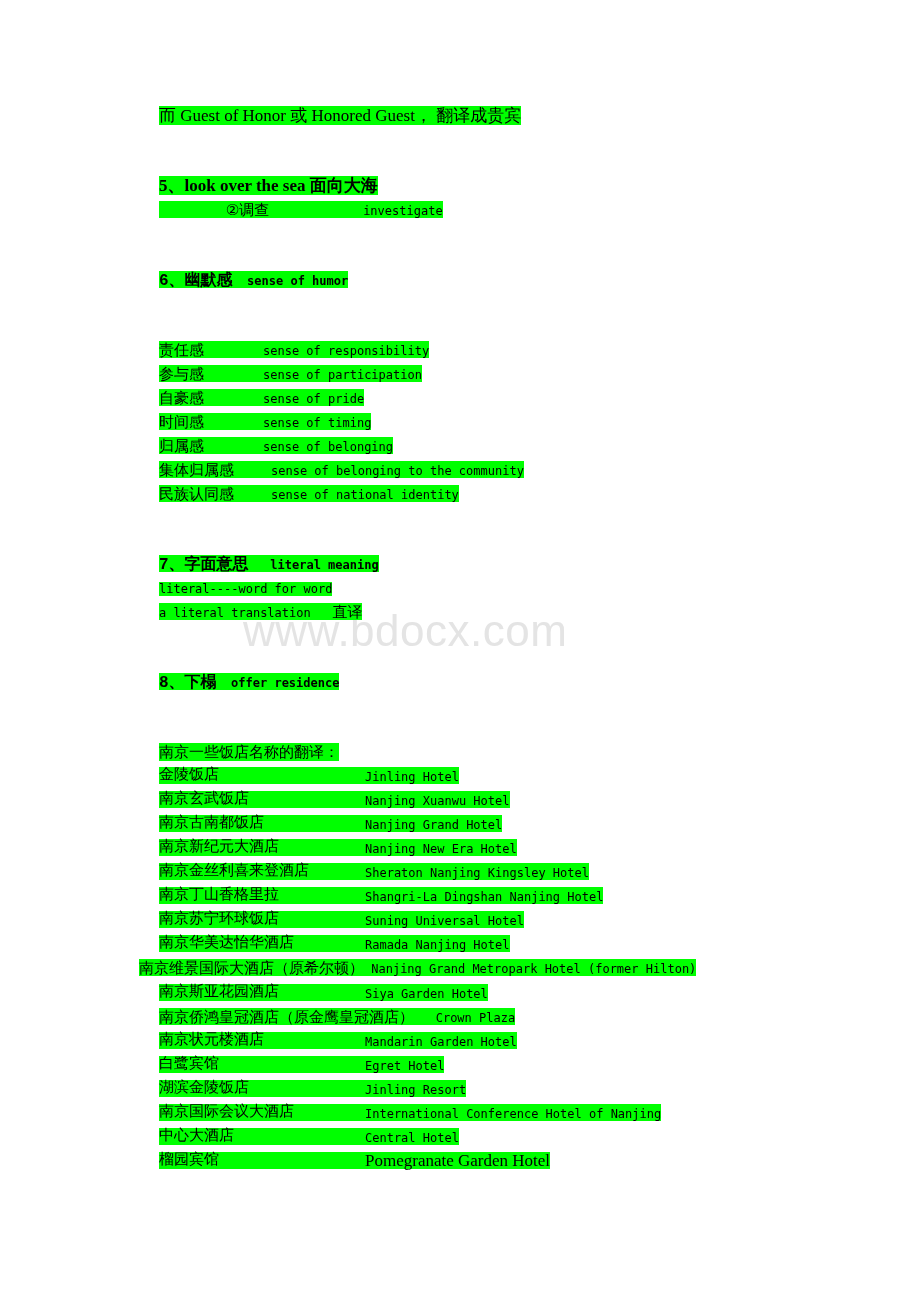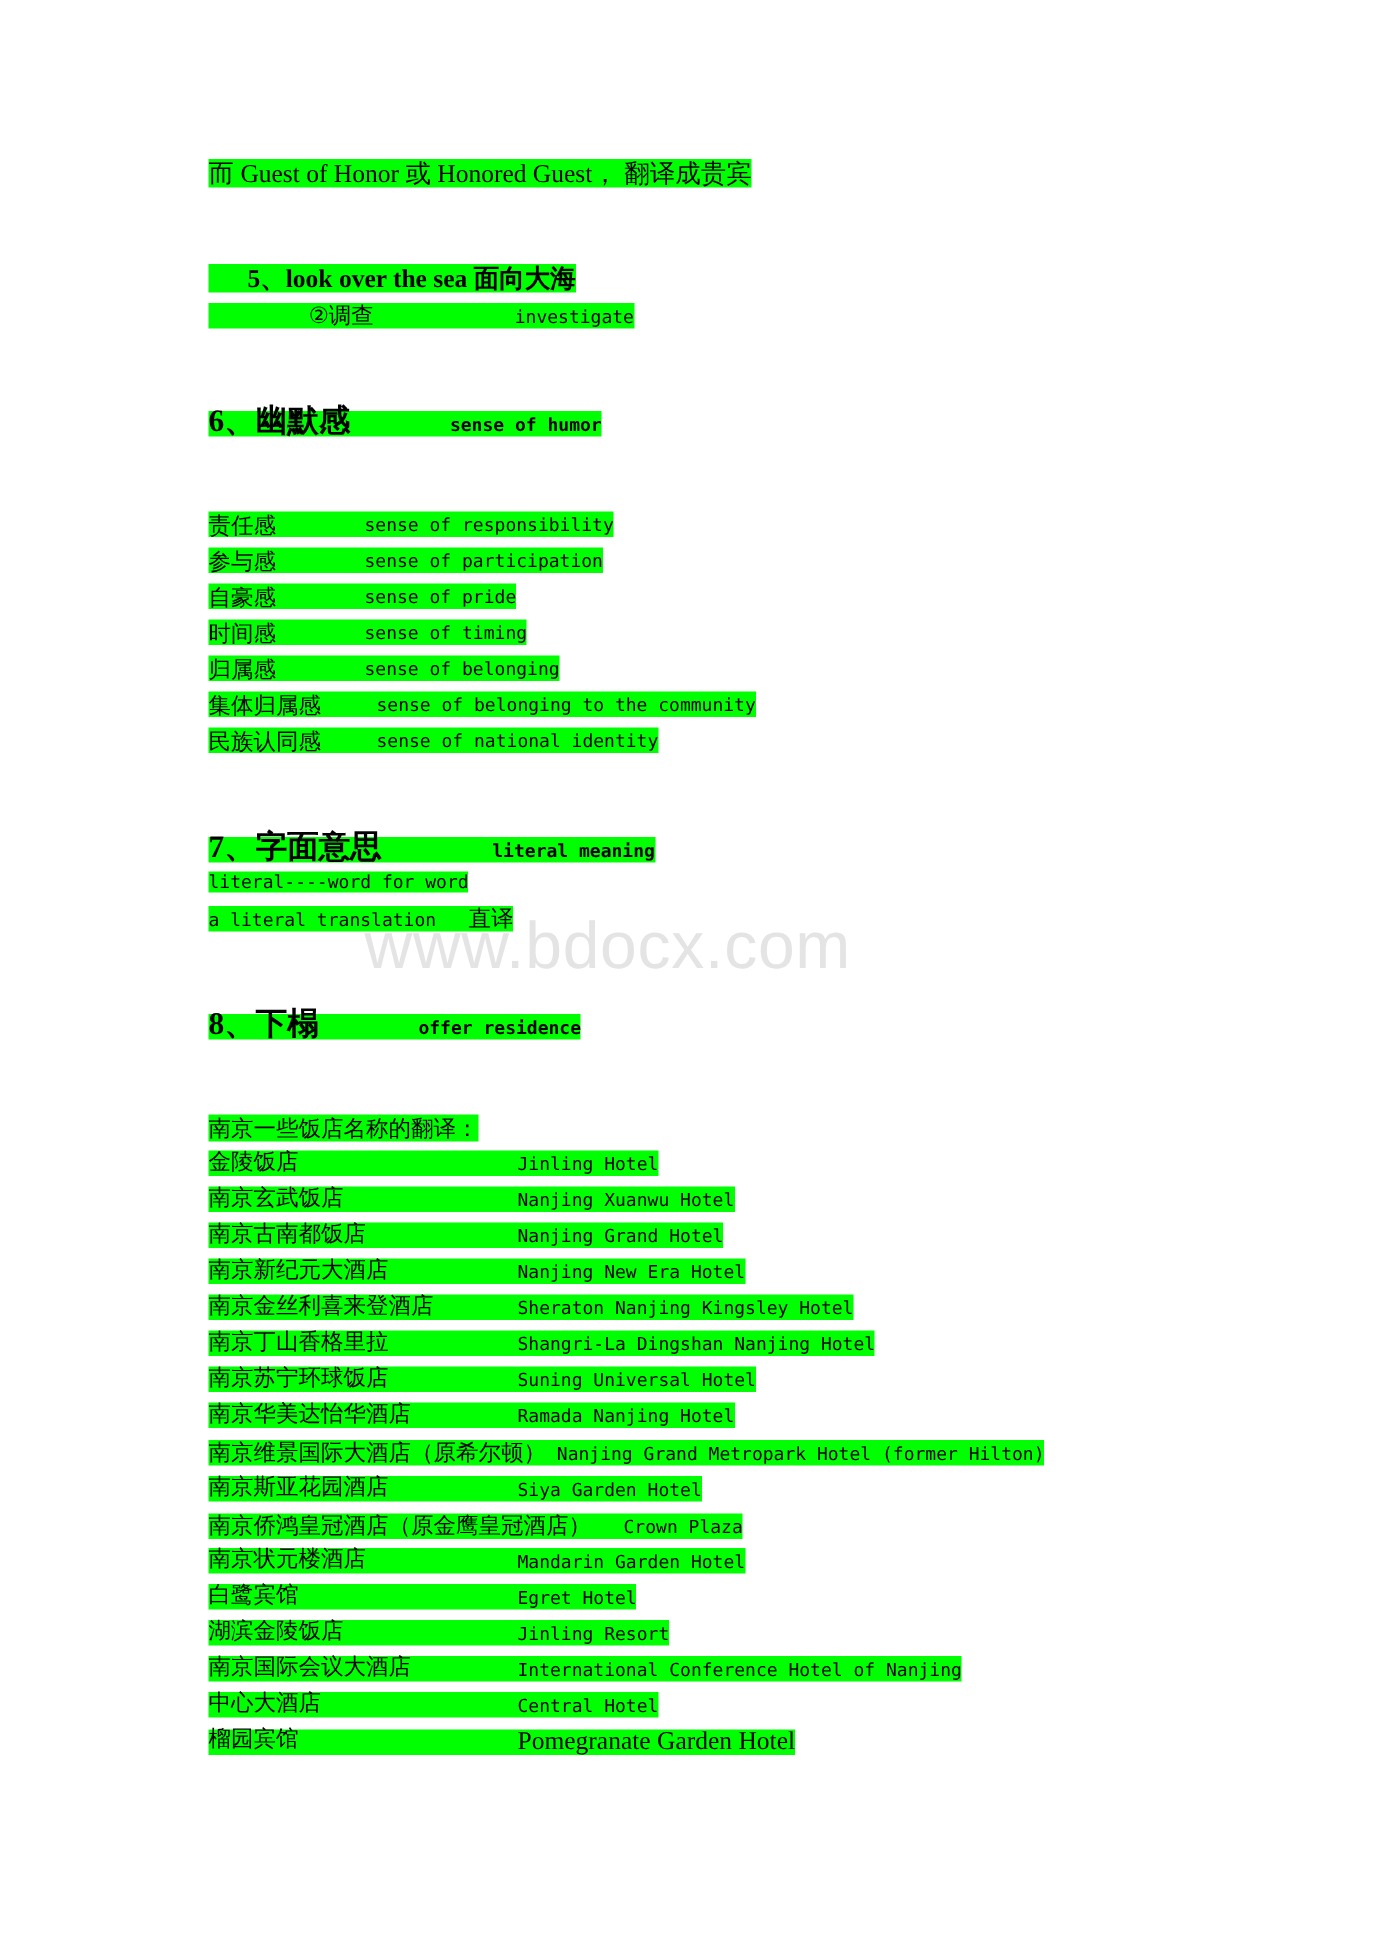--- a/index.html
+++ b/index.html
@@ -45,20 +45,21 @@
     width: 700px;
     z-index: 2;
   }
 
   
   .line {
     line-height: 24px;
     height: 24px;
     white-space: nowrap;
     font-size: 16px;
+    margin-left: 20px;
   }
 
   
   .blank {
     height: 24px;
     line-height: 24px;
   }
   .blank-sm { height: 22px; line-height: 22px; }
 
   
@@ -70,29 +71,29 @@
   }
 
   .mono {
     font-family: "DejaVu Sans Mono", "Liberation Mono", monospace;
     font-size: 12px;
   }
   .serif {
     font-family: "Liberation Serif", serif;
     font-size: 17px;
   }
-  .bold { font-weight: bold; padding-left: 26px; }
+  .bold { font-weight: bold; }
 
   .cjk {
     font-family: "DejaVu Sans", "Liberation Sans", sans-serif;
     font-size: 15px;
   }
   .cjk-bold {
-    font-family: Liberation Serif, serif;
-    font-size: 21px;
+    font-family: Liberation Mono, monospace;
+    font-size: 16px;
     font-weight: bold;
   }
 
   
   .col {
     display: inline-block;
     vertical-align: top;
   }
   .col-cn    { width: 104px; }
   .col-cn5   { width: 112px; }

